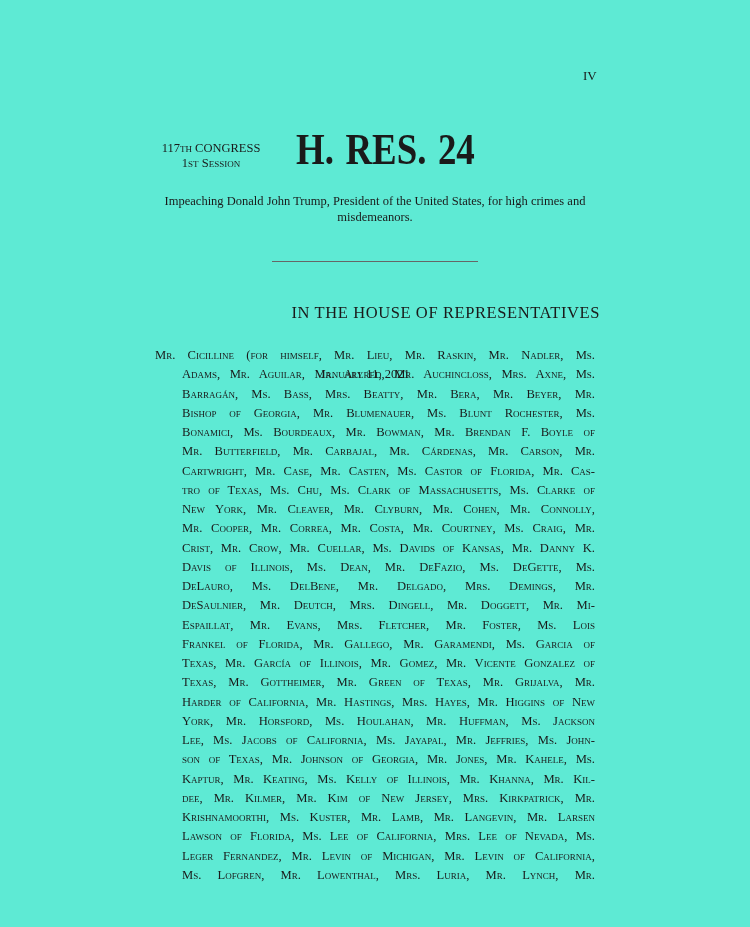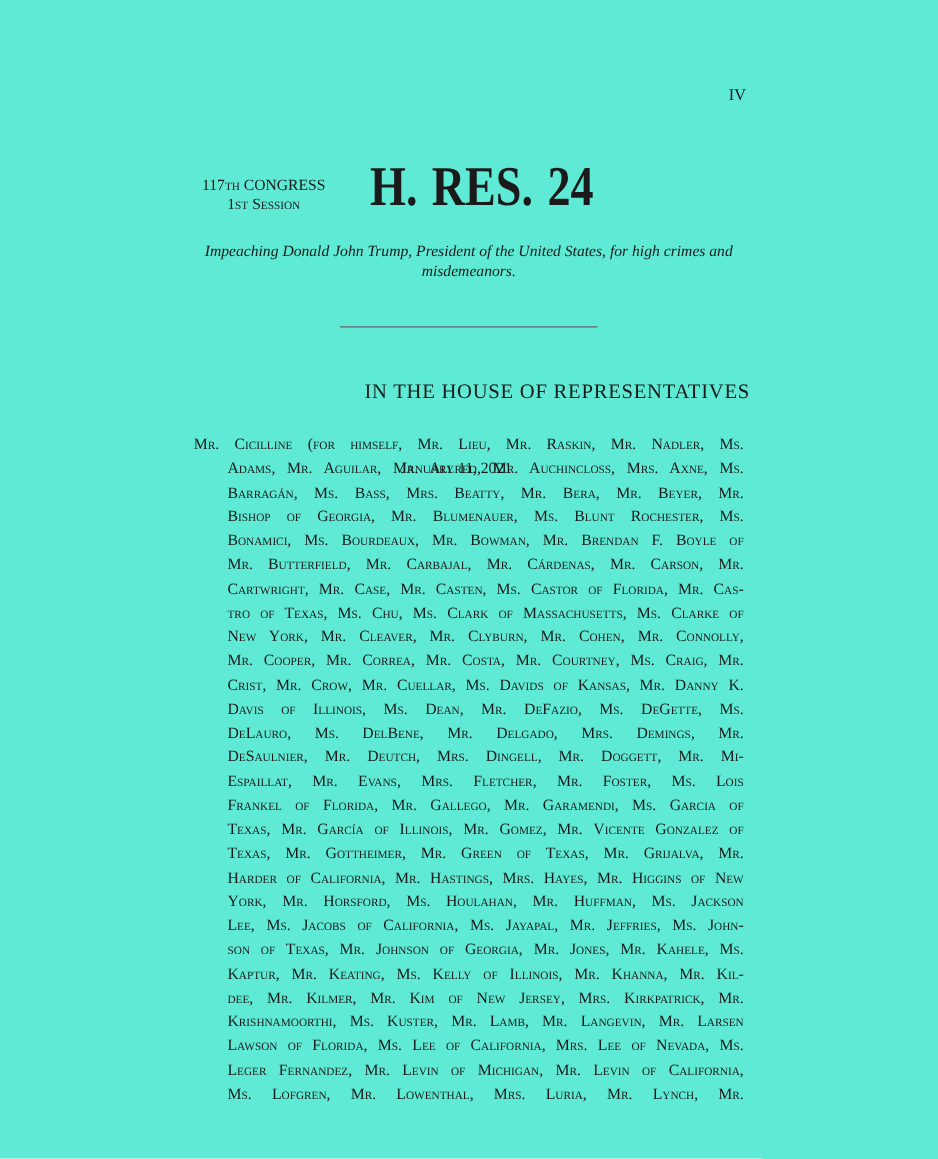--- a/index.html
+++ b/index.html
@@ -8,21 +8,21 @@
   .page { position: absolute; left: 0; top: 0; width: 750px; height: 927px; background: #5eead4; }
   .sc { font-variant: small-caps; }
   .folio { position: absolute; left: 583px; top: 68px; font-family: "Liberation Serif", serif; font-size: 13px; }
   .congress { position: absolute; left: 146px; top: 141px; width: 130px; text-align: center;
               font-family: "Liberation Serif", serif; font-size: 12.5px; line-height: 15px; }
   .billno { position: absolute; left: 296px; top: 124px; font-family: "Liberation Serif", serif;
             font-weight: bold; font-size: 45px; line-height: 50px; letter-spacing: 0px;
             transform: scaleX(0.82); transform-origin: left center; white-space: nowrap; }
   .billno .sp { display: inline-block; width: 14px; }
   .longtitle { position: absolute; left: 160px; top: 193px; width: 430px; text-align: center;
-               font-family: "Liberation Serif", serif; font-size: 12.5px; line-height: 16px; font-style: italic; }
+               font-family: "Liberation Serif", serif; font-size: 12.5px; line-height: 16px; }
   .rule { position: absolute; left: 272px; top: 261px; width: 206px; height: 0; border-top: 1.5px solid #666; }
   .house { position: absolute; left: 150px; top: 303px; width: 450px; text-align: right;
            font-family: Liberation Serif, serif; font-size: 16.5px; letter-spacing: 0.6px; }
   .date { position: absolute; left: 140px; top: 327px; width: 450px; text-align: center;
           font-family: "Liberation Serif", serif; font-size: 12.5px; margin-top: 40px; }
   .sponsors { position: absolute; left: 155px; top: 346px; width: 440px;
               font-family: "Liberation Serif", serif; font-size: 12.6px; line-height: 19.26px; }
   .sponsors .line { white-space: nowrap; text-align: justify; text-align-last: justify; height: 19.26px; }
   .sponsors .indent { padding-left: 27px; }
 </style>

